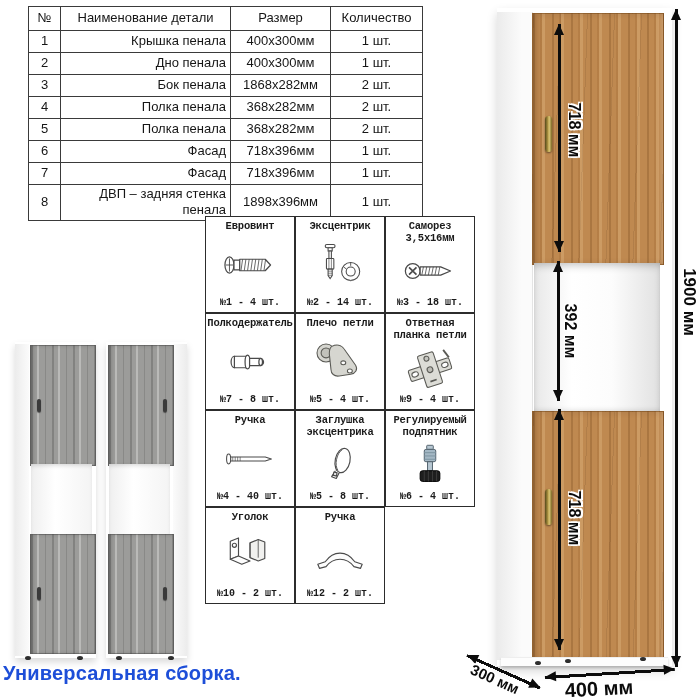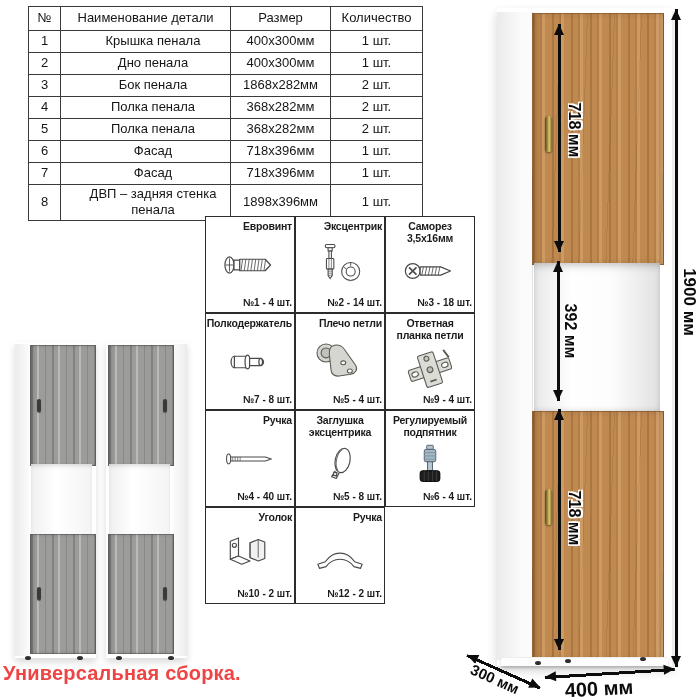--- a/index.html
+++ b/index.html
@@ -5,35 +5,35 @@
   html,body{margin:0;padding:0;background:#fff;}
   .canvas{position:relative;width:700px;height:700px;background:#fff;overflow:hidden;
           font-family:"Liberation Sans",sans-serif;color:#141414;}
 
   
   .parts-table{position:absolute;left:28px;top:6px;width:394px;border-collapse:collapse;
                table-layout:fixed;font-size:13px;color:#161616;}
   .parts-table th,.parts-table td{border:1.6px solid #3a3a3a;padding:1px 4px;text-align:center;
                font-weight:400;line-height:1.25;height:19px;background:#fff;}
   .parts-table th{height:21px;}
-  .parts-table td.c1{text-align:center;padding-left:19px;}
+  .parts-table td.c1{text-align:right;padding-left:19px;}
 
   
   .hw-grid{position:absolute;left:205px;top:216px;width:270px;display:grid;
            grid-template-columns:repeat(3,1fr);grid-template-rows:repeat(4,97px);}
-  .hw-cell{border:1.6px solid #2c2c2c;display:flex;flex-direction:column;align-items:flex-end;
-           padding:3px 2px 2px;background:#fff;overflow:hidden;}
+  .hw-cell{border:1.6px solid #2c2c2c;display:flex;flex-direction:column;align-items:center;
+           padding:3px 2px 2px;background:#fff;overflow:hidden;font-family:Liberation Mono, monospace;}
   .hw-name{font-size:10.5px;font-weight:700;text-align:center;line-height:1.18;min-height:13px;
            letter-spacing:-0.2px;color:#1b1b1b;}
   .hw-icon{flex:1;display:flex;align-items:center;justify-content:center;width:100%;}
   .hw-icon svg{width:64px;height:46px;}
   .hw-count{font-size:10px;font-weight:700;text-align:center;padding-bottom:2px;color:#1b1b1b;}
 
   
-  .caption{position:absolute;left:3px;top:662px;font-size:20px;font-weight:700;color:#ef4444;
+  .caption{position:absolute;left:3px;top:662px;font-size:20px;font-weight:700;color:#1d4ed8;
            letter-spacing:0.2px;}
 
   
   .wood{background-color:#bf8950;background-image:
       repeating-linear-gradient(90deg,rgba(122,74,30,.30) 0 2px,rgba(0,0,0,0) 2px 7px,
         rgba(150,95,45,.26) 7px 9px,rgba(255,226,178,.20) 9px 12px,rgba(0,0,0,0) 12px 19px),
       repeating-linear-gradient(92deg,rgba(90,55,25,.14) 0 1px,transparent 1px 27px);
       border:1px solid rgba(110,65,22,.55);
       box-shadow:inset 4px 0 7px -2px rgba(60,30,5,.35),inset -3px 0 5px -2px rgba(255,255,255,.25);}
   .greywood{background-color:#9c9c9a;background-image:

